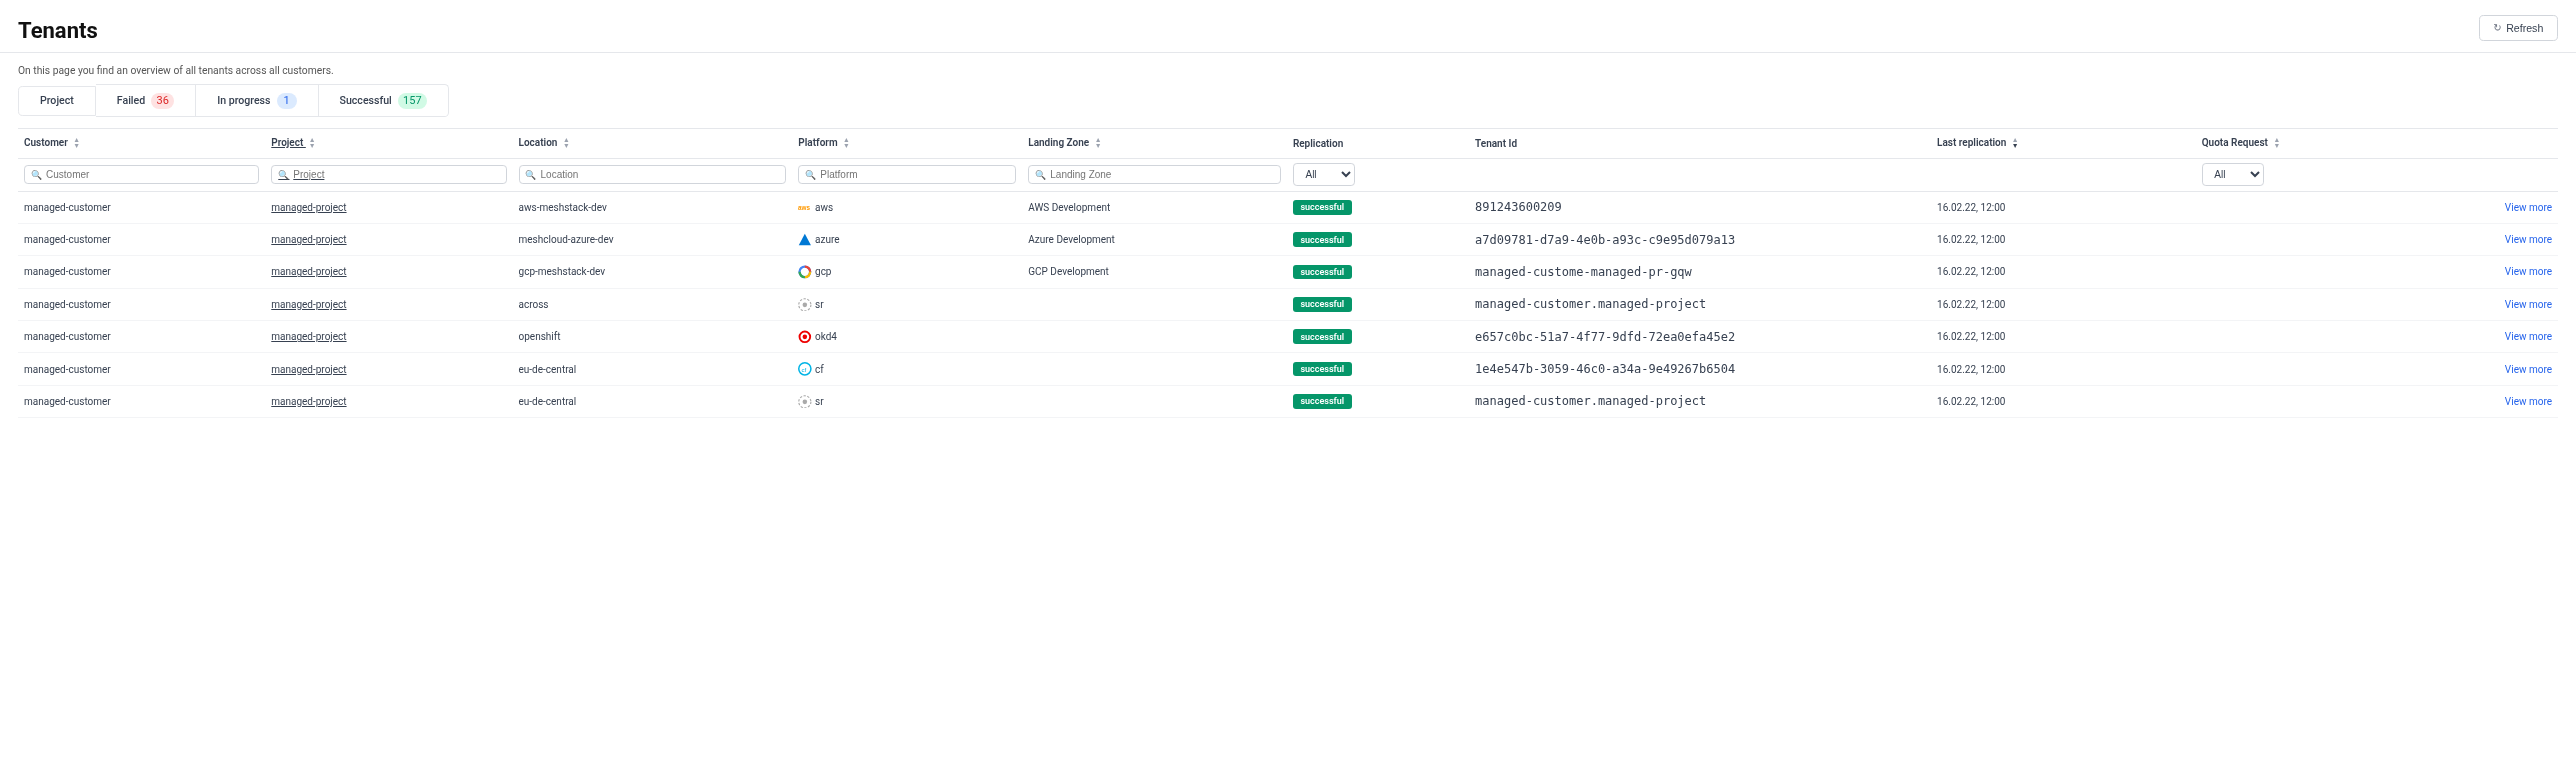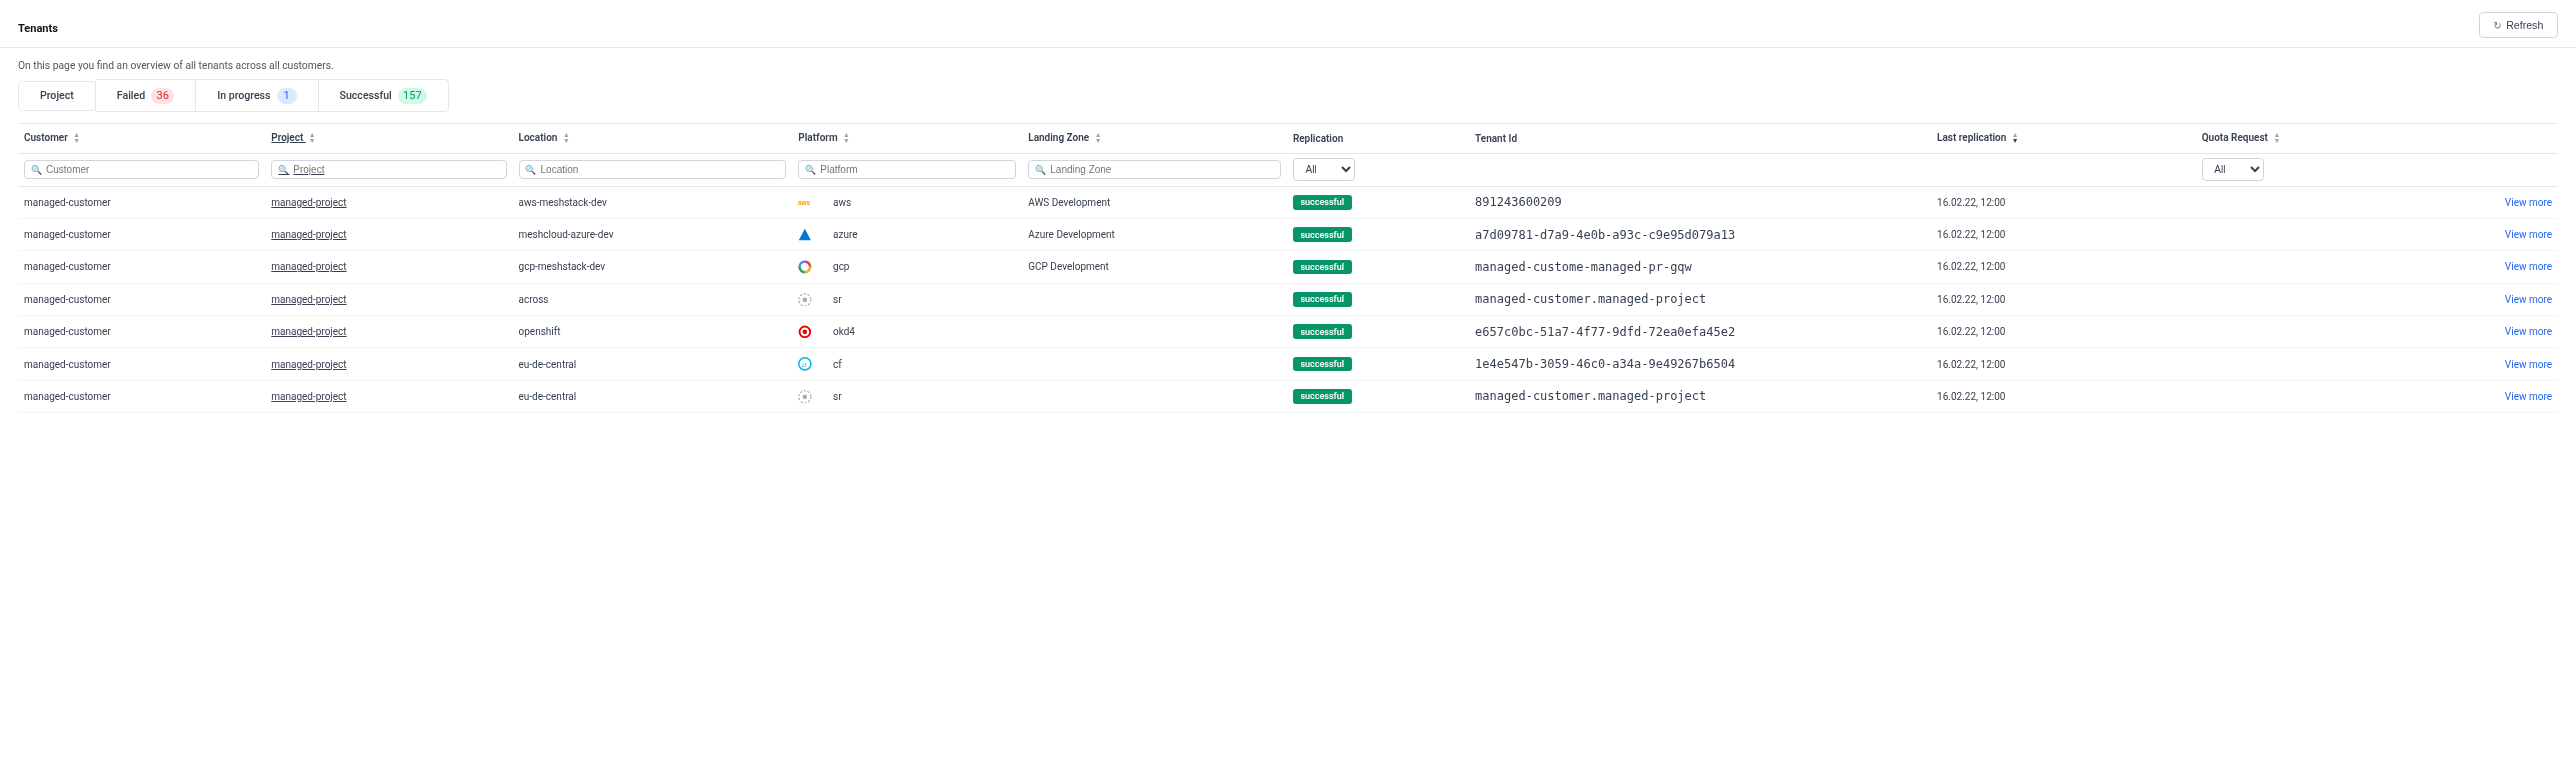--- a/index.html
+++ b/index.html
@@ -10,21 +10,21 @@
       background: #fff;
     }
     .page-header {
       display: flex;
       align-items: center;
       justify-content: space-between;
       padding: 12px 18px 9px;
       border-bottom: 0.8px solid #e5e7eb;
     }
     .page-title {
-      font-size: 11px;
+      font-size: 22px;
       font-weight: 700;
       color: #111;
       margin-top: 6px;
     }
     .refresh-btn {
       display: flex;
       align-items: center;
       gap: 4.6px;
       padding: 6px 13.7px;
       border: 0.8px solid #d1d5db;
@@ -158,21 +158,21 @@
     .view-more {
       color: #2563eb;
       cursor: pointer;
       font-size: 10px;
       white-space: nowrap;
       text-decoration: none;
     }
     .platform-cell {
       display: flex;
       align-items: center;
-      gap: 21px;
+      gap: 3px;
     }
     .platform-icon {
       width: 13.7px;
       height: 13.7px;
       display: inline-flex;
       align-items: center;
       justify-content: center;
       font-size: 10.6px;
       flex-shrink: 0;
     }

